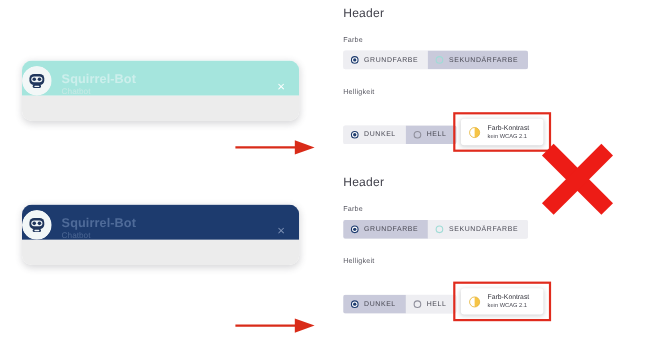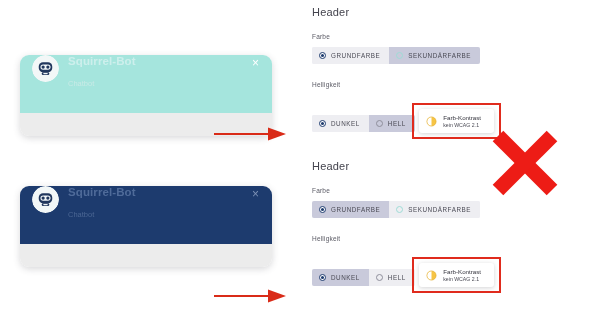--- a/index.html
+++ b/index.html
@@ -23,23 +23,23 @@
     border-radius: 9px;
     background: #ffffff;
     box-shadow: 0 2px 7px rgba(60,60,70,0.20);
     overflow: hidden;
   }
   .chat-card.teal  { left: 20px; top: 55px; }
   .chat-card.navy  { left: 20px; top: 186px; }
 
   .chat-header {
     display: flex;
-    align-items: flex-start;
-    height: 58px;
-    padding: 0 10px 0 12px;
+    align-items: flex-end;
+    height: 32px;
+    padding: 0 10px 0 0;
     box-sizing: border-box;
   }
   .chat-card.teal .chat-header { background: #a5e5dd; }
   .chat-card.navy .chat-header { background: #1d3b6e; }
 
   .chat-body {
     height: 23px;
     background: #ececec;
   }
 
@@ -57,21 +57,21 @@
     min-width: 0;
     line-height: 1.08;
   }
   .chat-name {
     font-size: 11.5px;
     font-weight: bold;
     letter-spacing: .1px;
   }
   .chat-sub {
     font-size: 7.5px;
-    margin-top: 13px;
+    margin-top: 1px;
   }
   .chat-card.teal .chat-name { color: #cdefec; }
   .chat-card.teal .chat-sub  { color: #c8eae6; }
   .chat-card.navy .chat-name { color: #4f6b99; }
   .chat-card.navy .chat-sub  { color: #4b6693; }
 
   .close-x {
     flex: 0 0 auto;
     font-size: 12px;
     line-height: 1;

